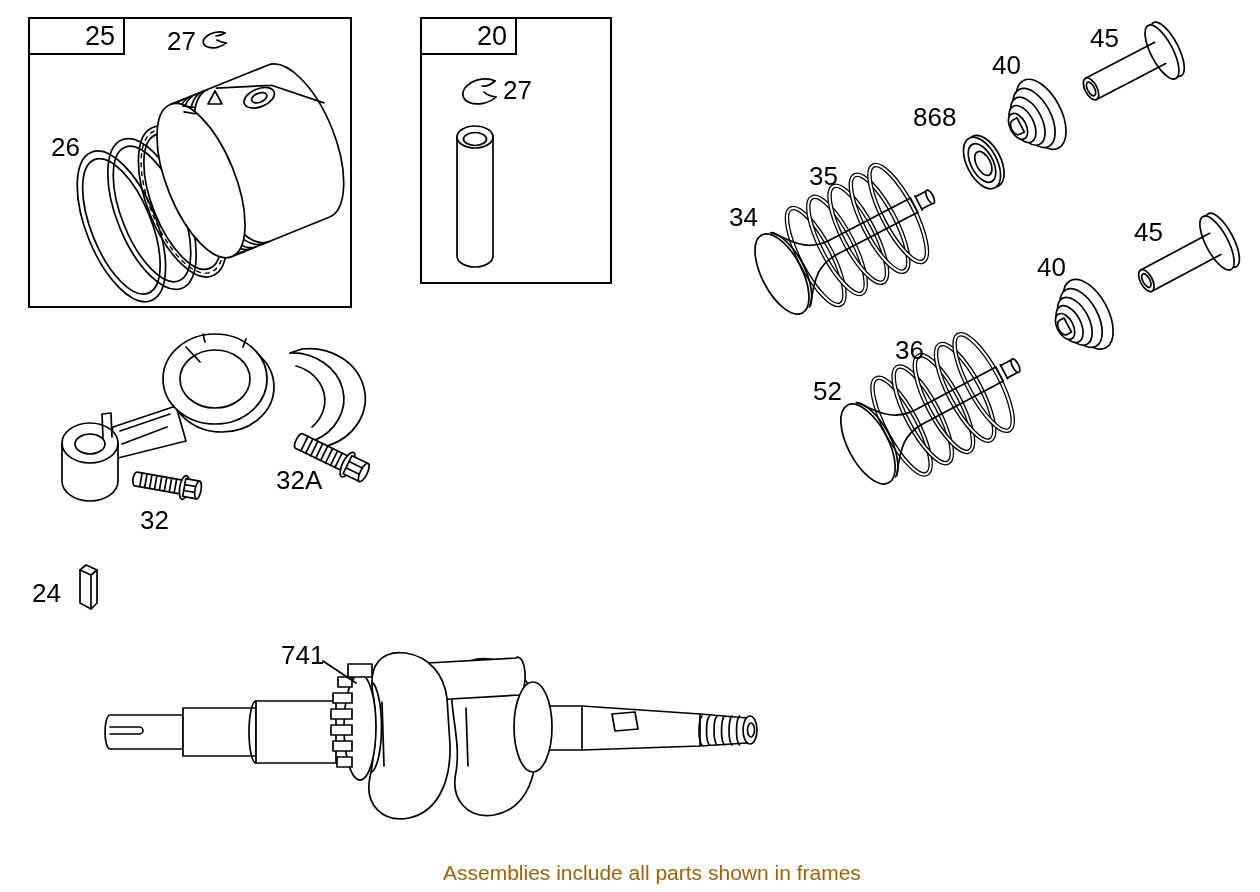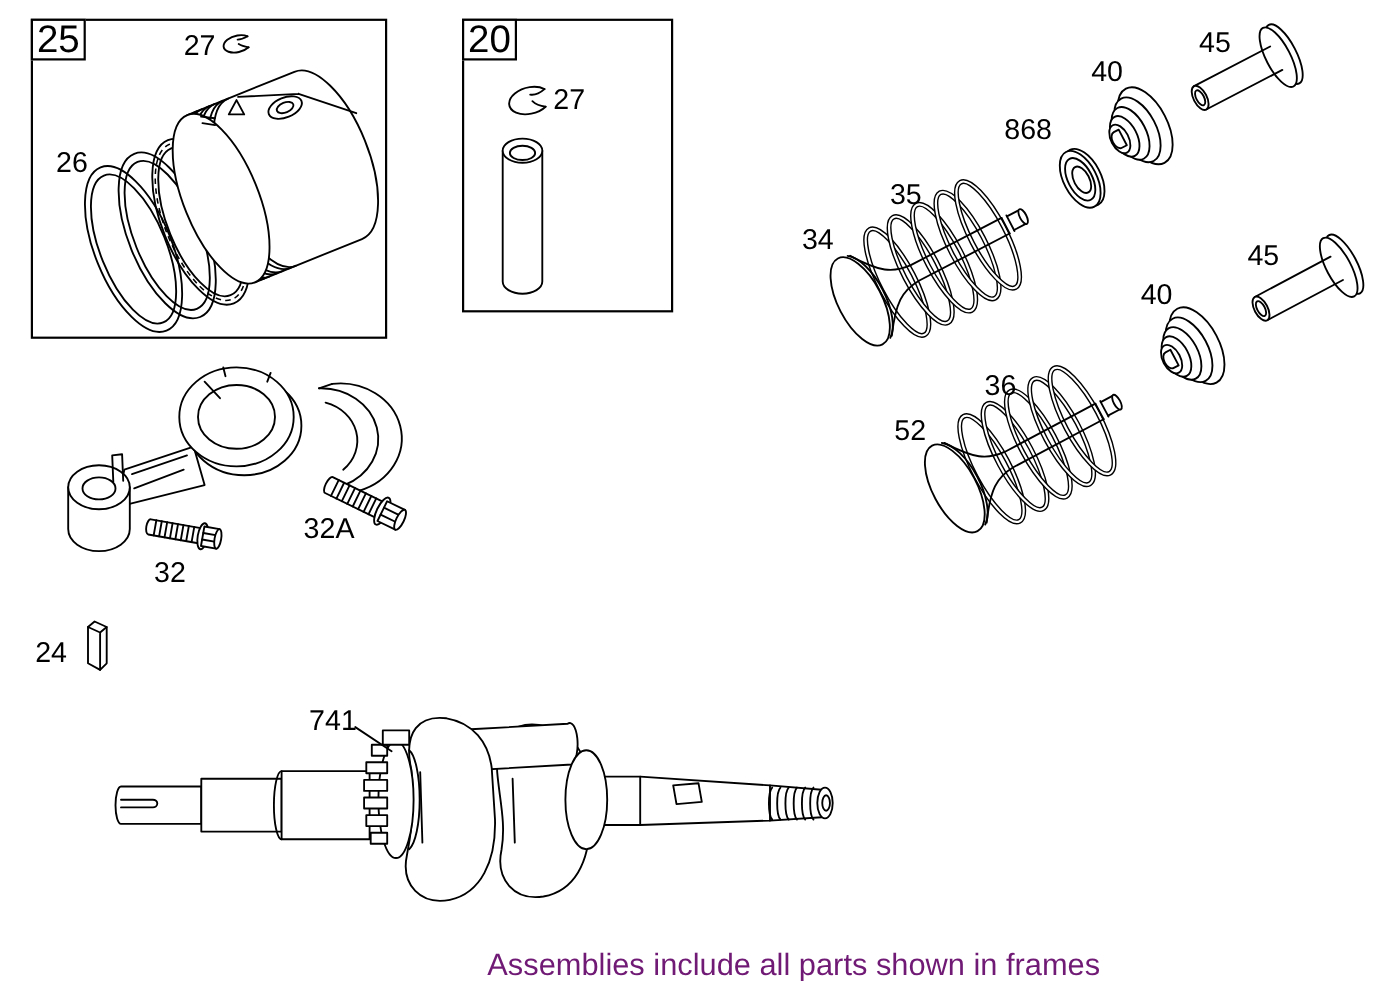--- a/index.html
+++ b/index.html
@@ -2,23 +2,23 @@
 <html><head>
 <meta charset="utf-8">
 <style>
   html,body{margin:0;padding:0;background:#ffffff;}
   .stage{position:relative;width:1260px;height:892px;background:#ffffff;overflow:hidden;
          font-family:"Liberation Sans",sans-serif;}
   .art{position:absolute;left:0;top:0;z-index:1;}
   .frame{position:absolute;border:2px solid #000;background:transparent;z-index:2;}
   .tag{position:absolute;left:-2px;top:-2px;width:46px;height:34px;background:#fff;
        border:2px solid #000;display:flex;align-items:center;justify-content:center;
-       font-size:35px;color:#000;}
+       font-size:27px;color:#000;padding-left:47px;}
   .lbl{position:absolute;z-index:3;font-size:26px;color:#000;line-height:1;white-space:nowrap;}
-  .footer{position:absolute;z-index:3;font-size:28px;color:#701a75;white-space:nowrap;}
+  .footer{position:absolute;z-index:3;font-size:21px;color:#a16207;white-space:nowrap;}
   
   svg *{vector-effect:non-scaling-stroke;}
   .ln{fill:none;stroke:#000;stroke-width:1.7;stroke-linecap:round;stroke-linejoin:round;}
   .w{fill:#ffffff;stroke:#000;stroke-width:1.7;stroke-linecap:round;stroke-linejoin:round;}
   .coilA{fill:none;stroke:#000;stroke-width:4.6;}
   .coilB{fill:none;stroke:#fff;stroke-width:2;}
   .dash{fill:none;stroke:#000;stroke-width:1.4;stroke-dasharray:5 4;}
 </style>
 </head>
 <body>

